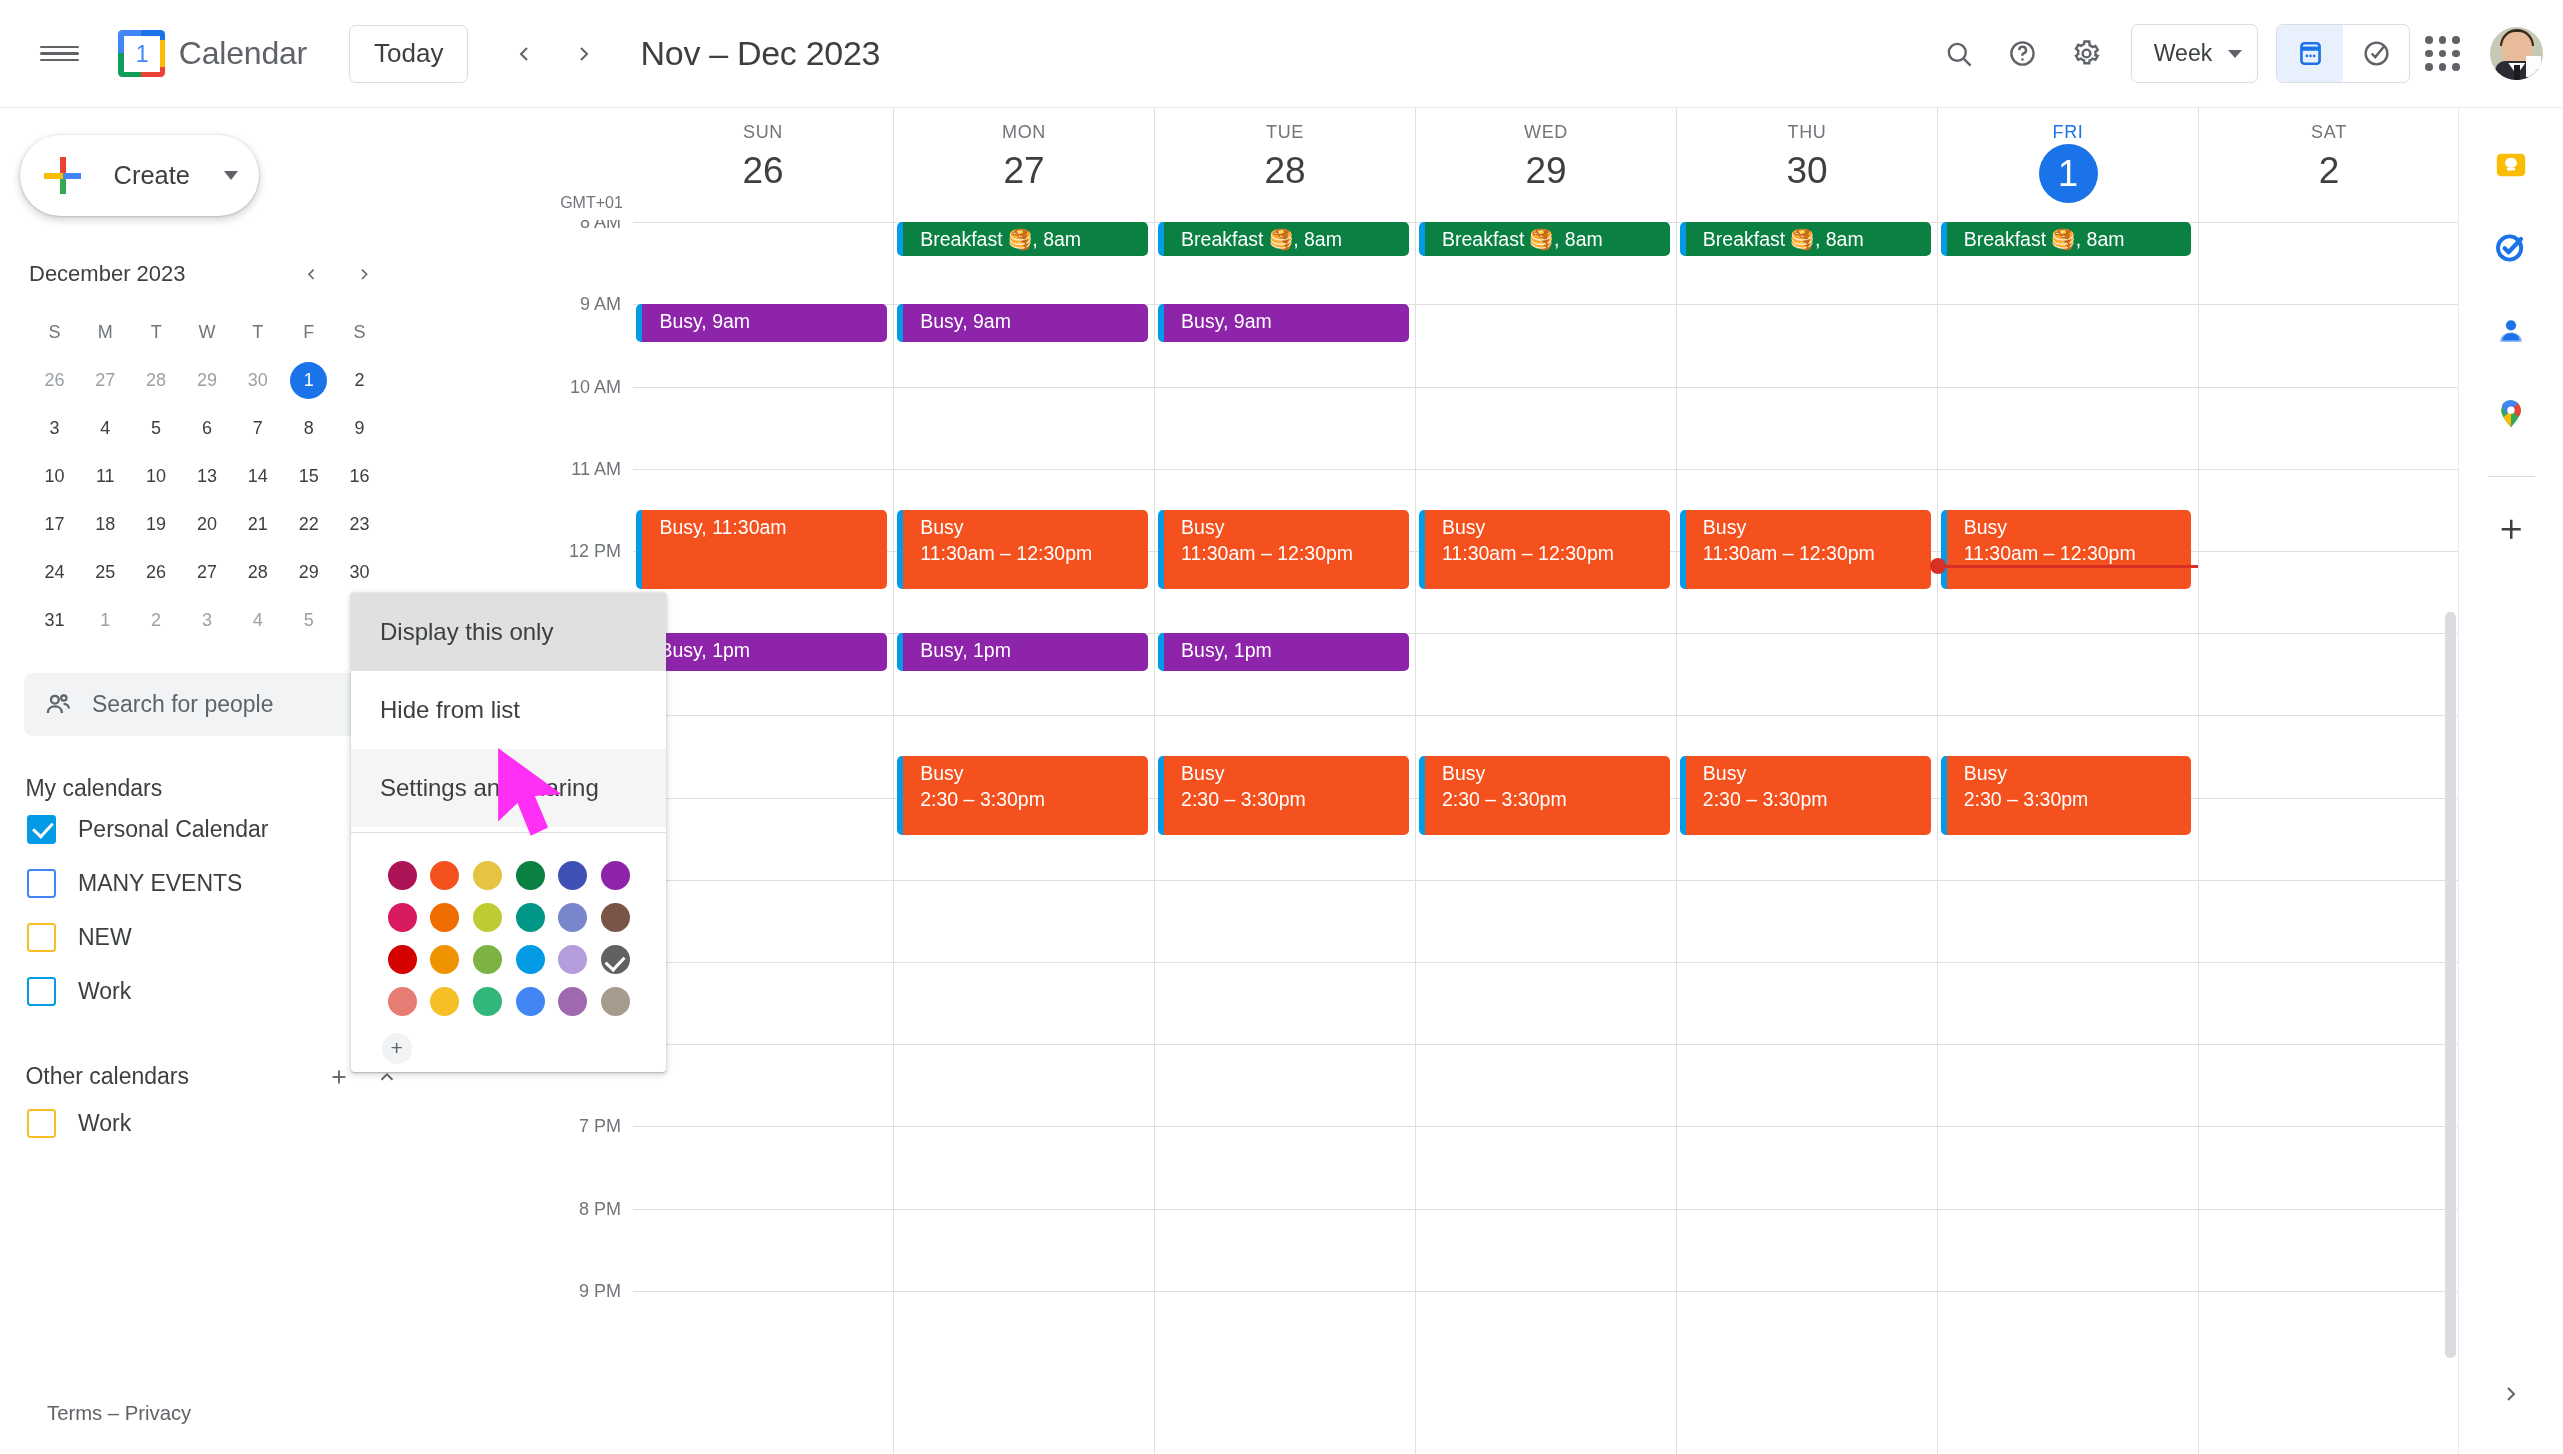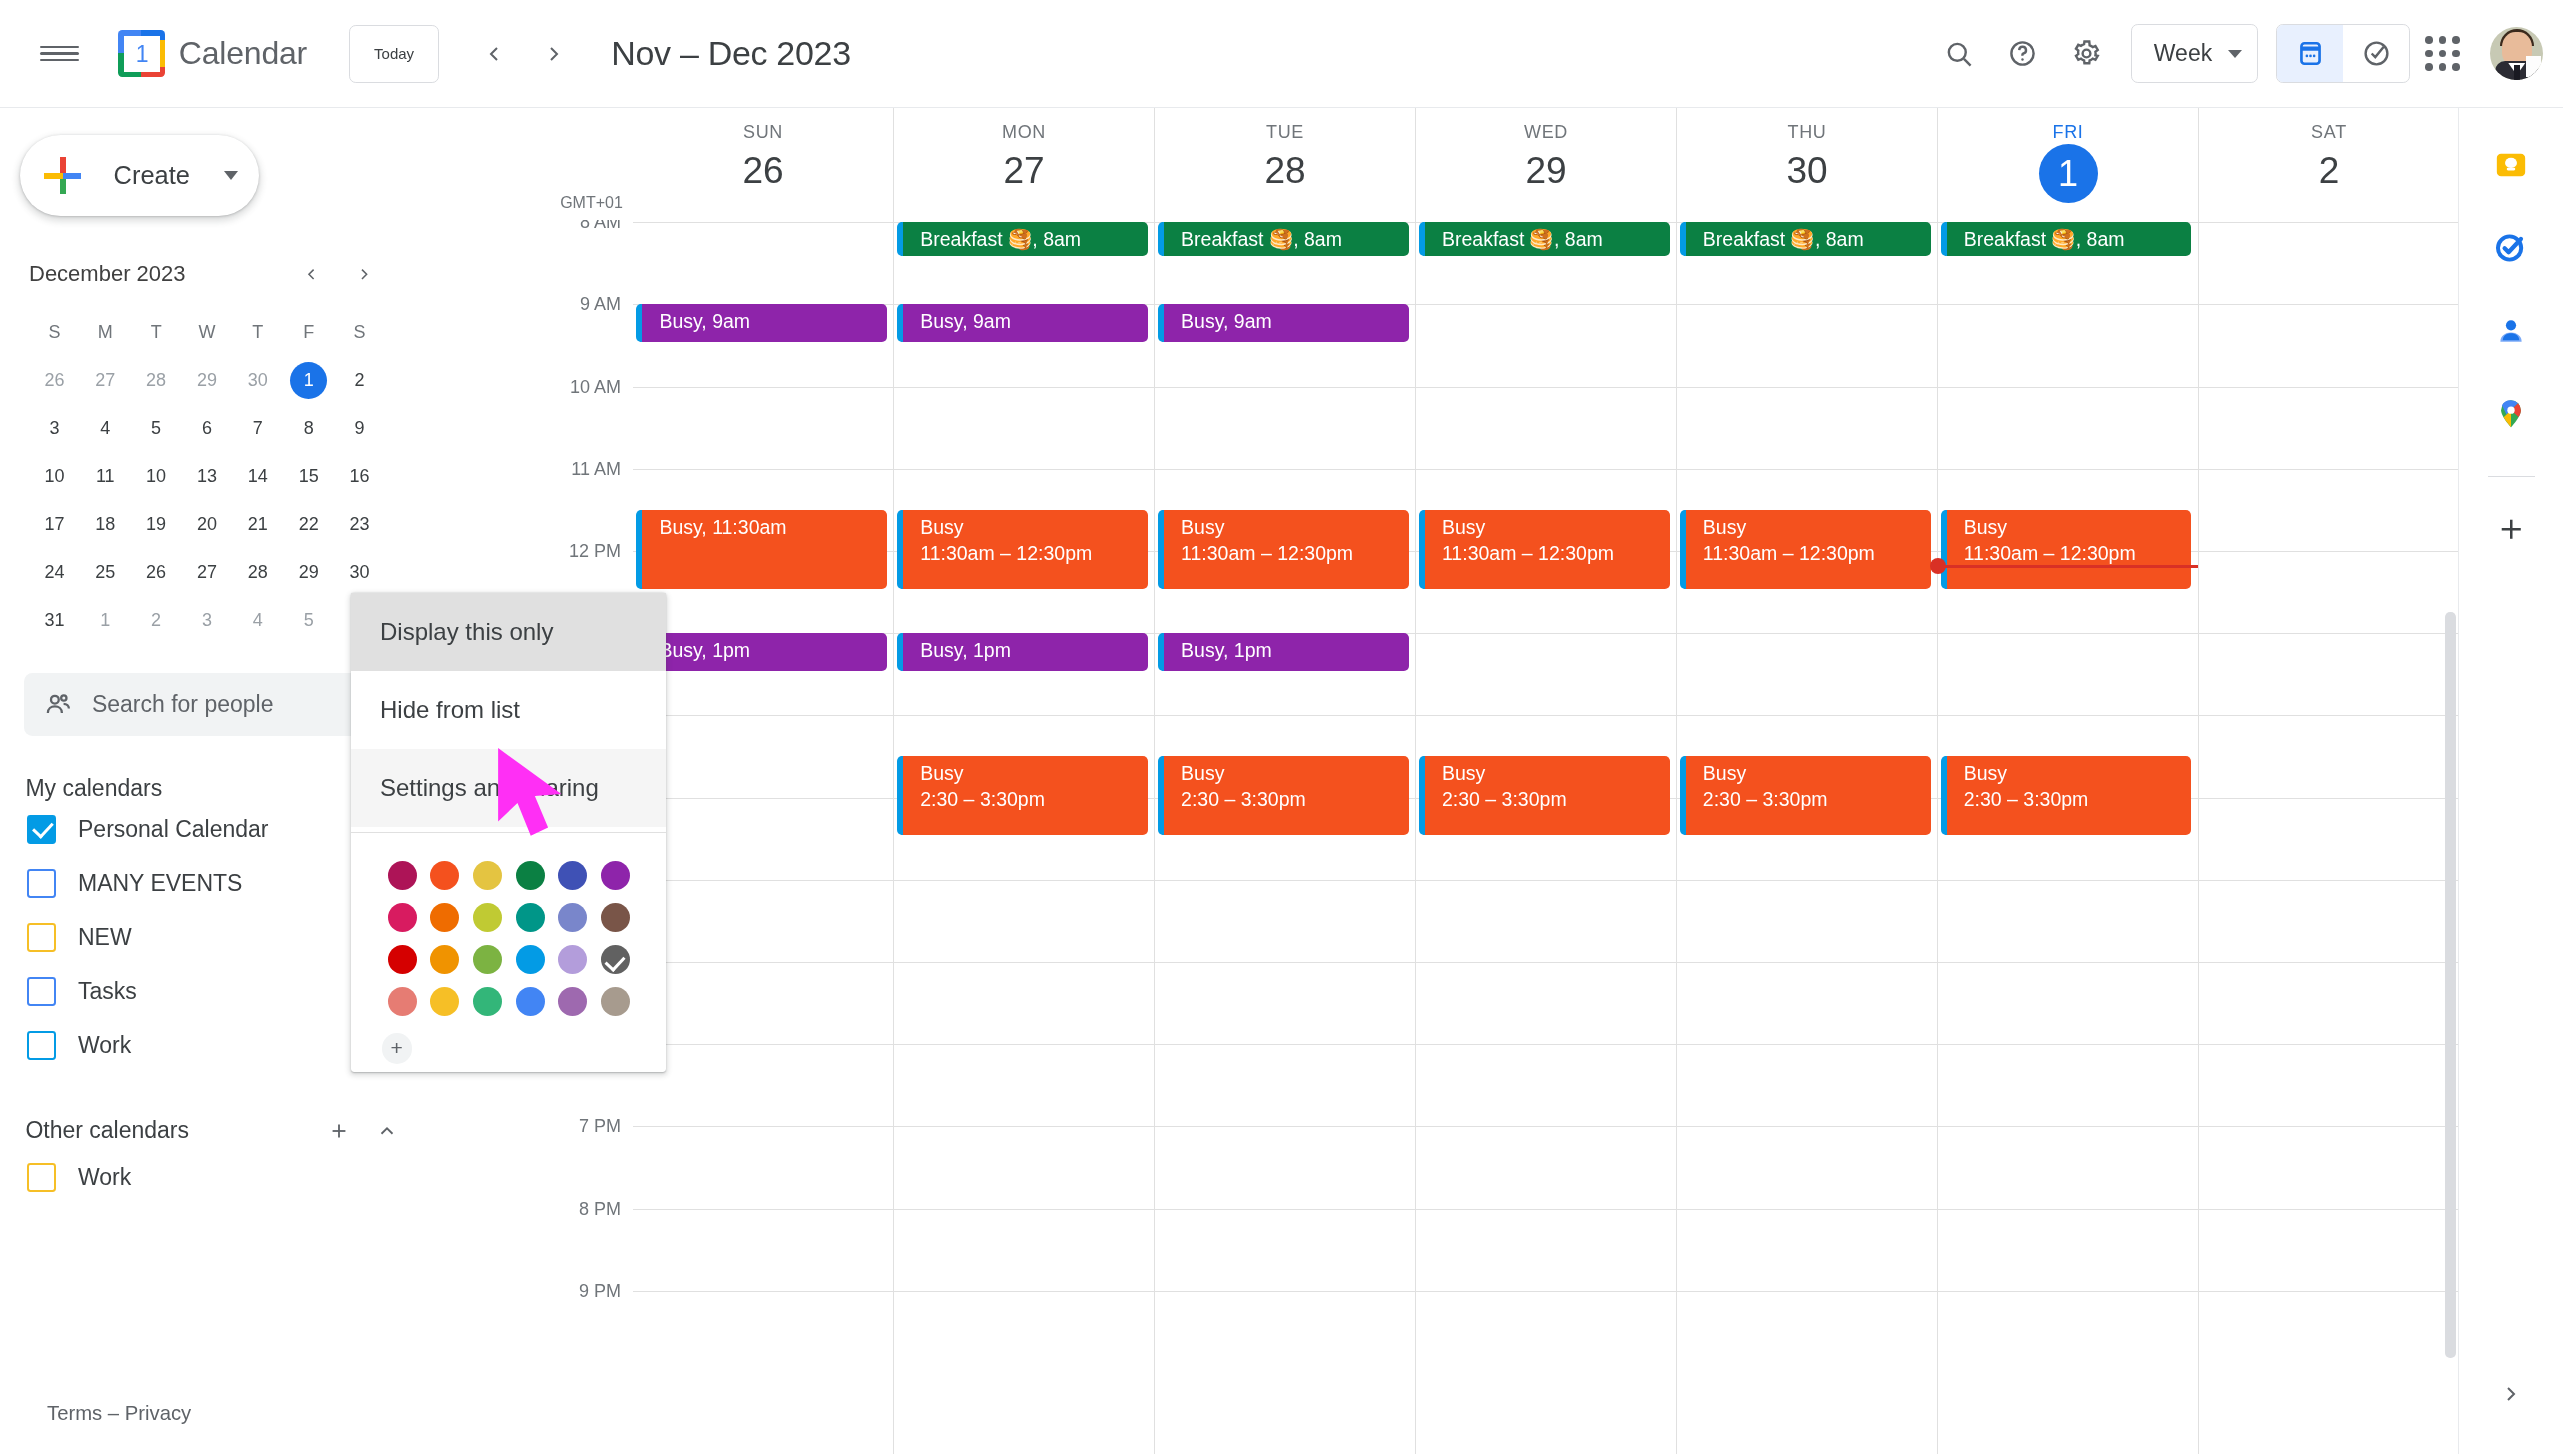--- a/index.html
+++ b/index.html
@@ -24,21 +24,21 @@
   .gcal-logo .tr { right:0; top:0; background:#1a73e8; border-top-right-radius:4.2px;}
   .gcal-logo .bl { left:0; bottom:0; background:#0f9d58; border-bottom-left-radius:4.2px;}
   .gcal-logo .br { right:0; bottom:0; background:#ea4335; border-bottom-right-radius:4.2px;}
   .gcal-logo .ylw { position:absolute; right:0; top:10.2px; width:24px; height:27px; background:#fbbc04;}
   .gcal-logo .white { position:absolute; left:6px; top:6px; width:36px; height:36px; background:#fff; }
   .gcal-logo .num { position:absolute; left:6px; top:6px; width:36px; height:36px; display:flex;
      align-items:center; justify-content:center; font-size:23px; color:#4285f4; font-weight:500;}
   .app-title { font-size: 32px; color: #5f6368; margin-left: 13.6px; letter-spacing: -0.2px; }
   .today-btn {
     margin-left: 42px; height: 58px; padding: 0 24px; border:0.8px solid #dadce0;
-    border-radius: 6.8px; background:#fff; font-size:15px; color:#3c4043; cursor:pointer;
+    border-radius: 6.8px; background:#fff; font-size:26px; color:#3c4043; cursor:pointer;
     display:flex; align-items:center;
   }
   .navarrow { width:53px; height:53px; border-radius:50%; display:flex; align-items:center;
       justify-content:center; cursor:pointer; color:#5f6368; margin-left:6.8px;}
   .navarrow svg { width:24px; height:24px; }
   .nav-group { margin-left: 22px; display:flex; align-items:center; }
   .range-title { font-size: 34px; color:#3c4043; margin-left: 30.5px; font-weight:400; letter-spacing:-0.3px;}
   .topbar-right { margin-left:auto; display:flex; align-items:center; padding-right:20.3px;justify-content:space-between; }
   .icon-btn { width:64px; height:64px; border-radius:50%; display:flex; align-items:center;
     justify-content:center; cursor:pointer; color:#5f6368; }
@@ -451,24 +451,20 @@
       </div>
       <div class="cal-item">
         <div class="cbx" style="border-color: rgb(66, 133, 244);"></div>
         <div class="cal-name">MANY EVENTS</div>
       </div>
       <div class="cal-item">
         <div class="cbx" style="border-color: rgb(246, 191, 38);"></div>
         <div class="cal-name">NEW</div>
       </div>
       <div class="cal-item">
-        <div class="cbx" style="border-color: rgb(66, 133, 244);"></div>
-        <div class="cal-name">Tasks</div>
-      </div>
-      <div class="cal-item">
         <div class="cbx" style="border-color: rgb(3, 155, 229);"></div>
         <div class="cal-name">Work</div>
       </div>
     </div>
 
   <div class="cal-section-title">
     <span>Other calendars</span>
     <span class="acts">
       <span style="width:39px;height:39px;border-radius:50%;display:flex;align-items:center;justify-content:center;color:#5f6368;">
         <svg viewBox="0 0 24 24" fill="none" stroke="currentColor" stroke-width="2" style="width:22px;height:22px;">

